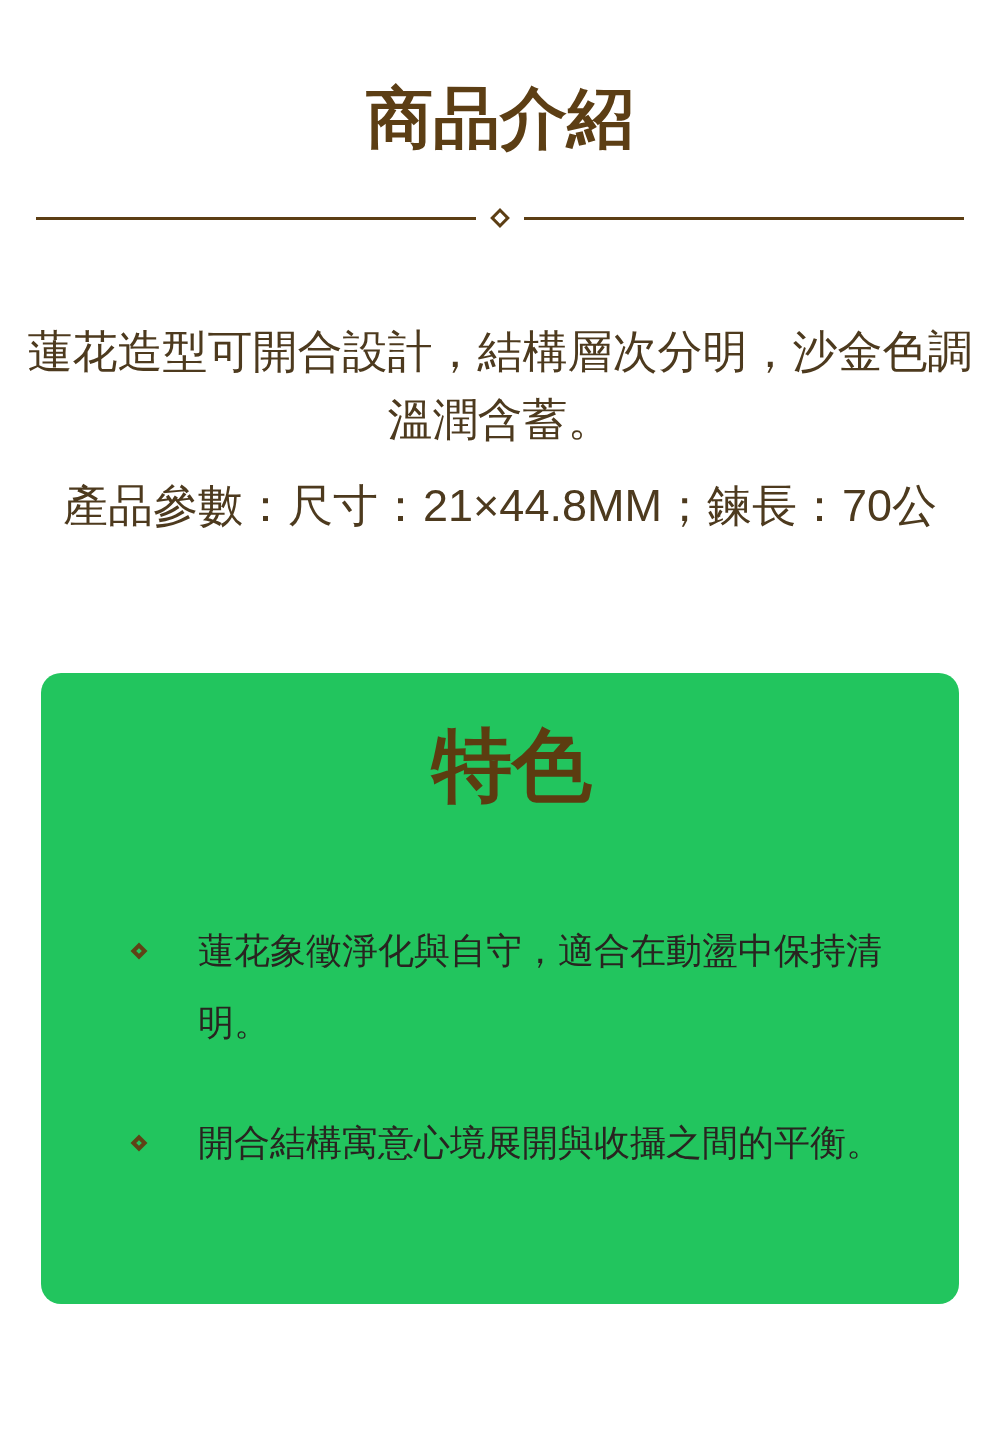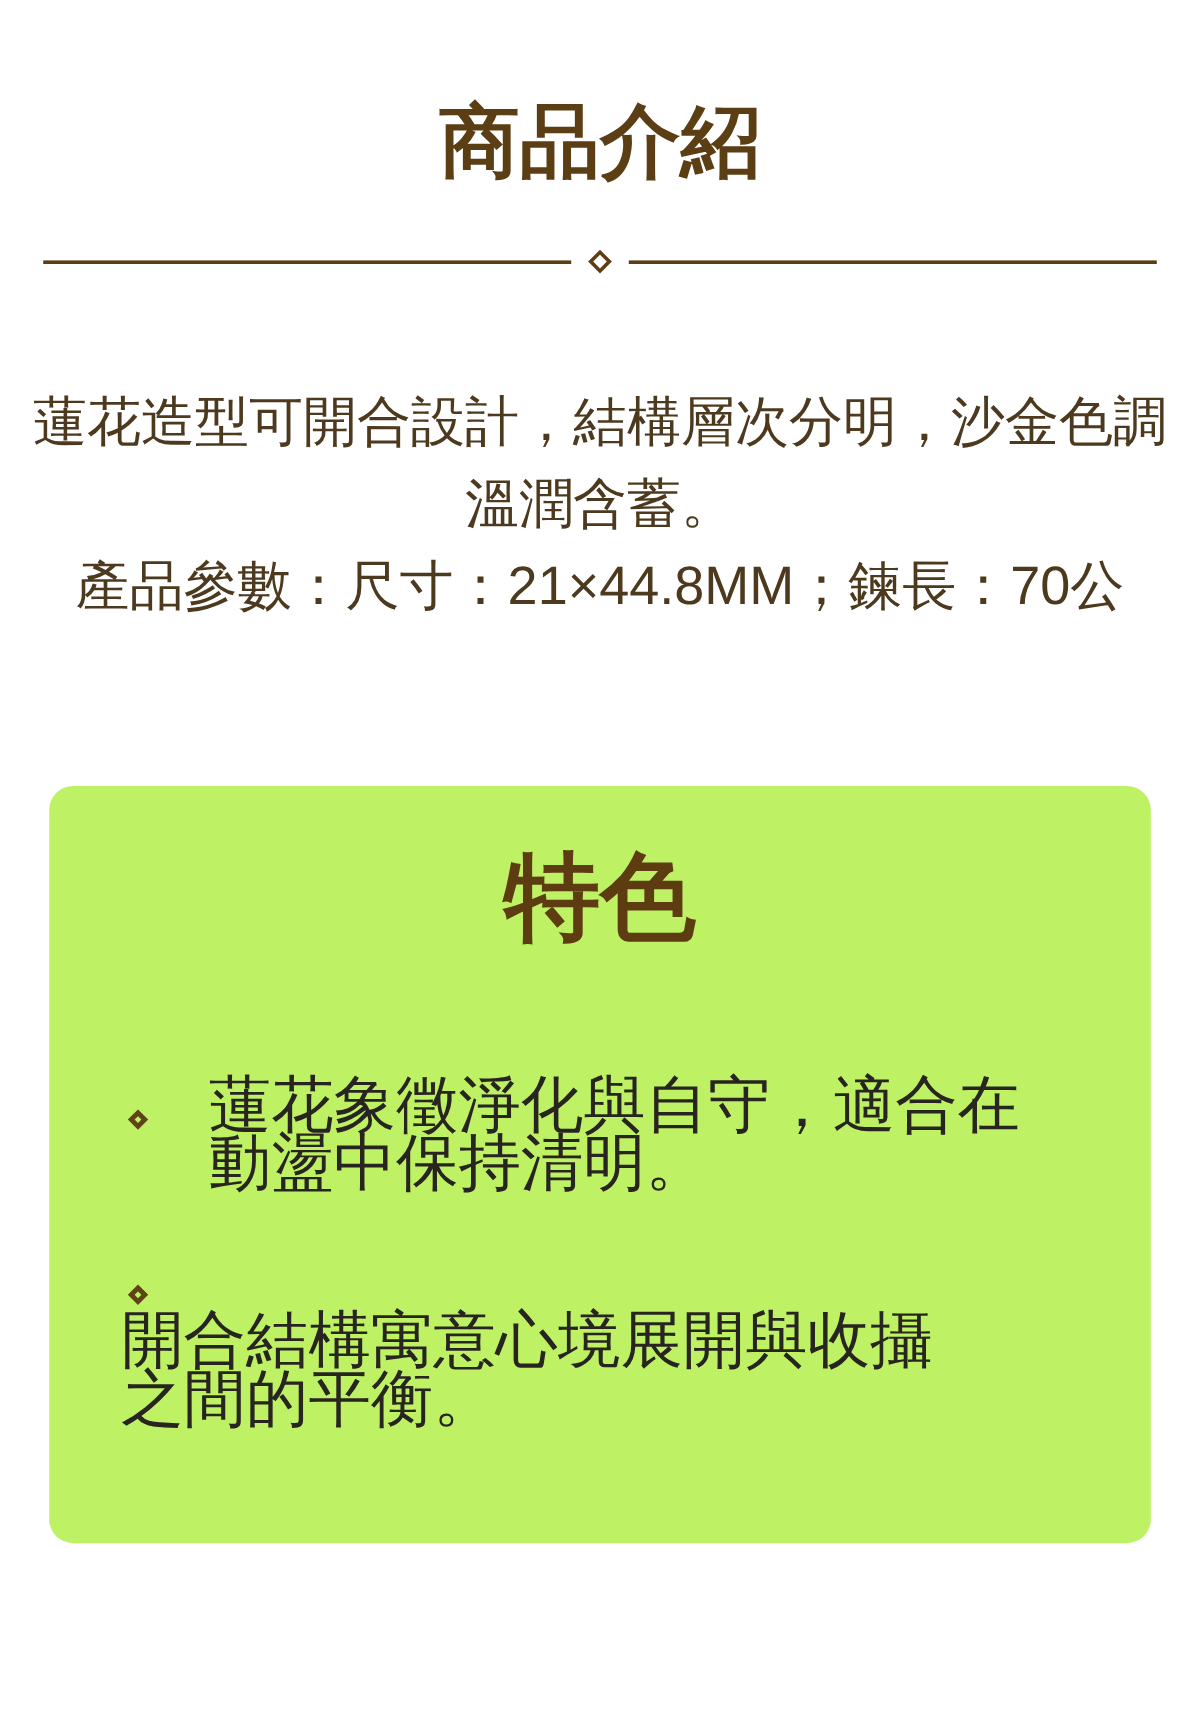--- a/index.html
+++ b/index.html
@@ -43,57 +43,57 @@
   }
 
   
   .intro {
     margin-top:85px;
     text-align:center;
     color:#4d3a1e;
     font-size:45px;
   }
   .intro .line { line-height:68px; white-space:nowrap; }
-  .intro .para-2 { }
+  .intro .para-2 { margin-top:18px; }
 
   
   .feature-box {
     margin:133px auto 0 auto;
     width:918px; height:631px;
-    background:#bef264;
+    background:#22c55e;
     border-radius:20px;
-    padding:46px 60px 0 60px;
+    padding:46px 60px 0 84px;
   }
   .feature-title {
     text-align:center;
     font-family:"DejaVu Serif","Liberation Serif",serif;
     font-weight:bold;
     font-size:80px;
     line-height:92px;
     color:#5c3c10;
   }
   .feature-list { margin-top:104px; }
   .feature-item { display:flex; align-items:flex-start; }
-  .feature-item + .feature-item { margin-top:48px;flex-direction:column; }
+  .feature-item + .feature-item { margin-top:48px; }
   .bullet-wrap {
     flex:0 0 28px;
     width:28px; height:28px;
     margin-top:22px;
     margin-right:45px;
     display:flex; align-items:center; justify-content:center;
   }
   .bullet {
     width:12px; height:12px;
     border:4px solid #5f4216;
     transform:rotate(45deg);
   }
   .feature-text {
     width:720px;
-    font-size:52px;
-    line-height:49px;
+    font-size:36px;
+    line-height:72px;
     color:#282420;
   }
 </style>
 </head>
 <body>
 
 <div class="page">
 
   <h1 class="page-title">商品介紹</h1>
 

